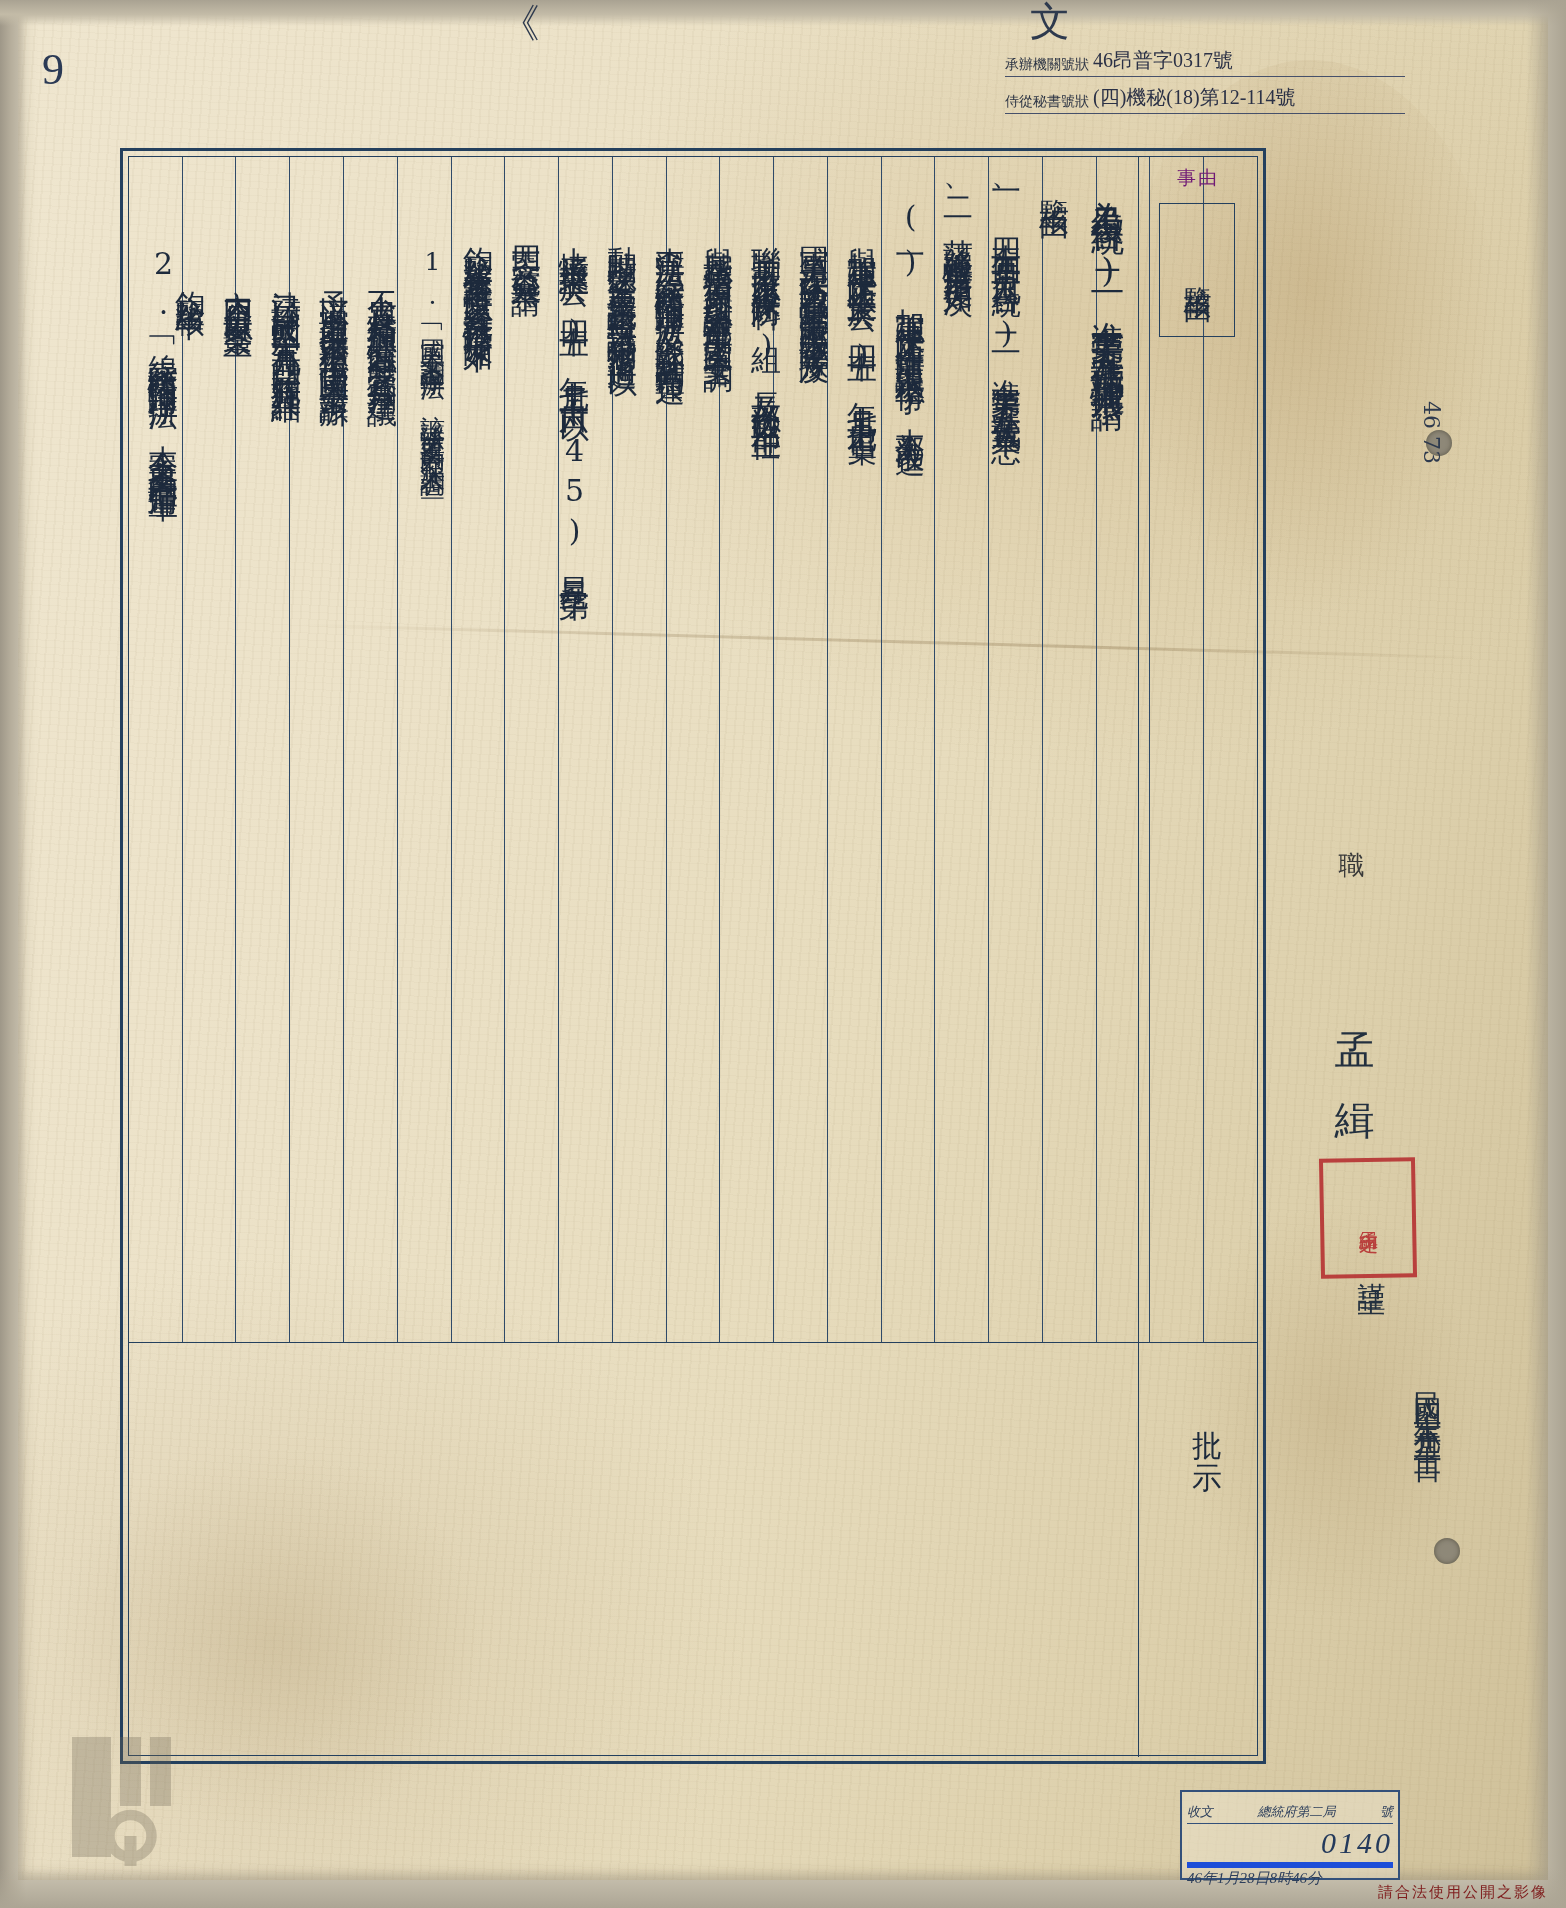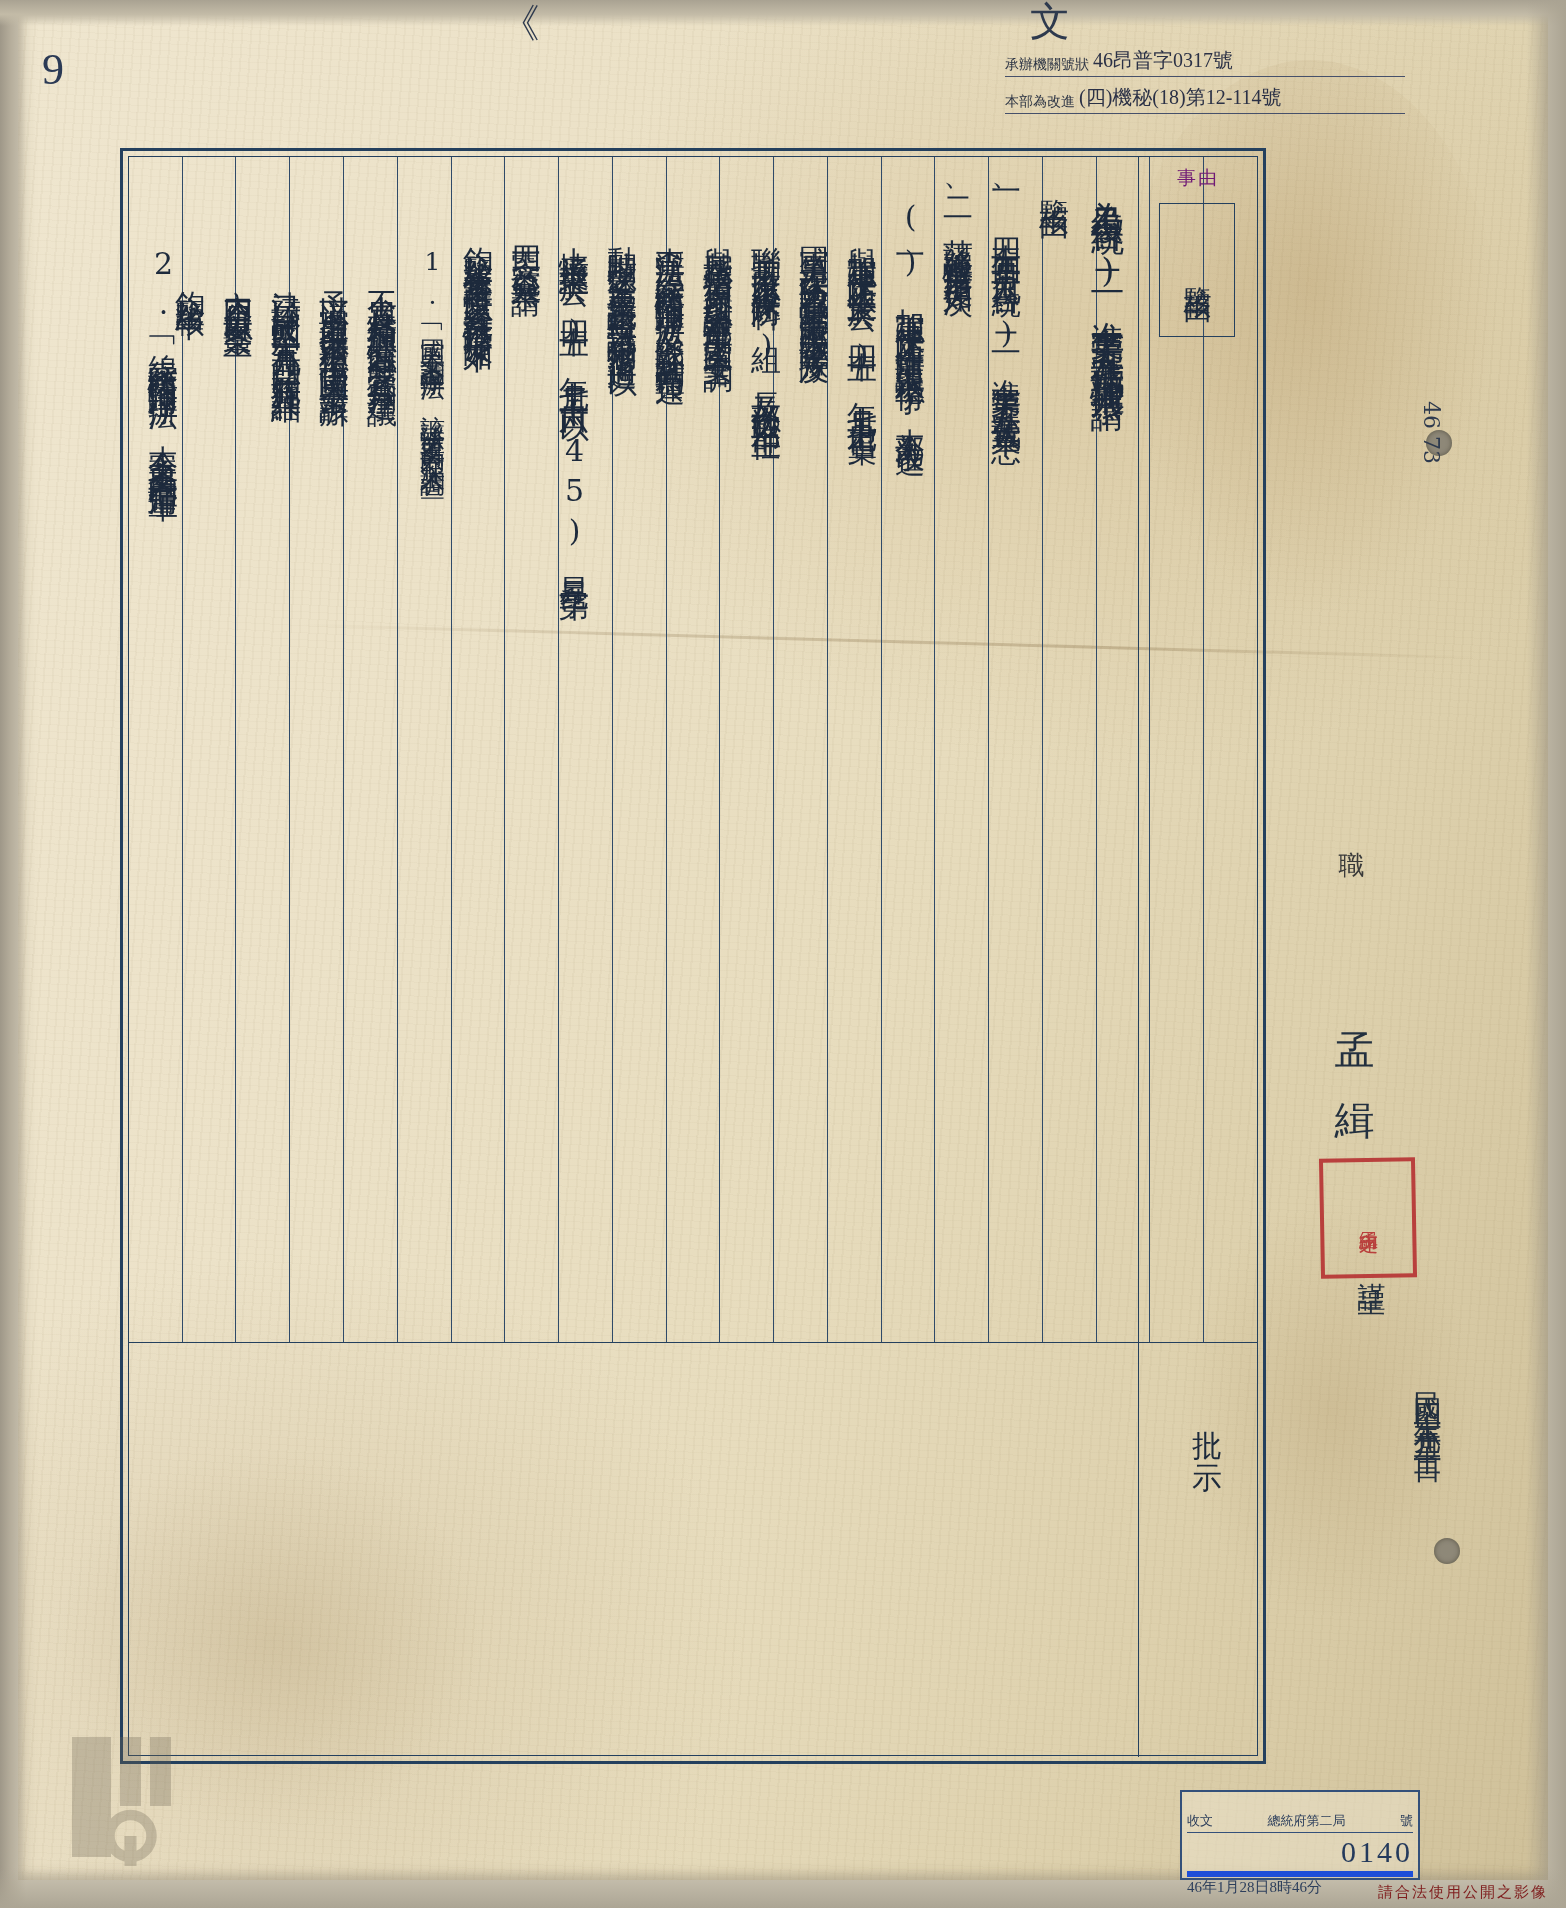--- a/index.html
+++ b/index.html
@@ -290,28 +290,29 @@
     writing-mode: vertical-rl;
     text-orientation: upright;
     letter-spacing: 1px;
     opacity: 0.85;
     transform: rotate(-1deg);
   }
   
   .stamp {
     position: absolute;
     left: 1180px; top: 1790px;
-    width: 240px; height: 90px;
+    width: 220px; height: 90px;
     border: 2px solid #33507a;
     font-family: "DejaVu Sans", sans-serif;
     color: #2d3f5c;
     font-size: 13px;
     box-sizing: border-box;
-    padding: 20px 5px;
+    padding: 11px 5px;
     background: rgba(236,228,205,0.5);
+    font-style: italic;
   }
   .stamp-row1 {
     display: flex; justify-content: space-between; font-size: 13px;
     border-bottom: 1px solid #33507a; padding-bottom: 2px;
   }
   .stamp-num {
     text-align: right;
     font-family: "Liberation Serif", serif;
     font-size: 30px;
     color: #243a5c;
@@ -371,21 +372,21 @@
   <div class="corner-scribble cs2">文</div>
   <div class="corner-scribble cs3">46 73</div>
 
 
   <div class="hdr-box">
     <div class="hdr-row">
       <span class="hdr-label">承辦機關號狀</span>
       <span class="hdr-val">46昂普字0317號</span>
     </div>
     <div class="hdr-row">
-      <span class="hdr-label">本部為改進</span>
+      <span class="hdr-label">侍從秘書號狀</span>
       <span class="hdr-val">(四)機秘(18)第12-114號</span>
     </div>
   </div>
 
   <div class="frame">
     <div class="frame-inner">
 
       <div class="rules">
         <div class="rule-col"></div>
         <div class="rule-col"></div>

